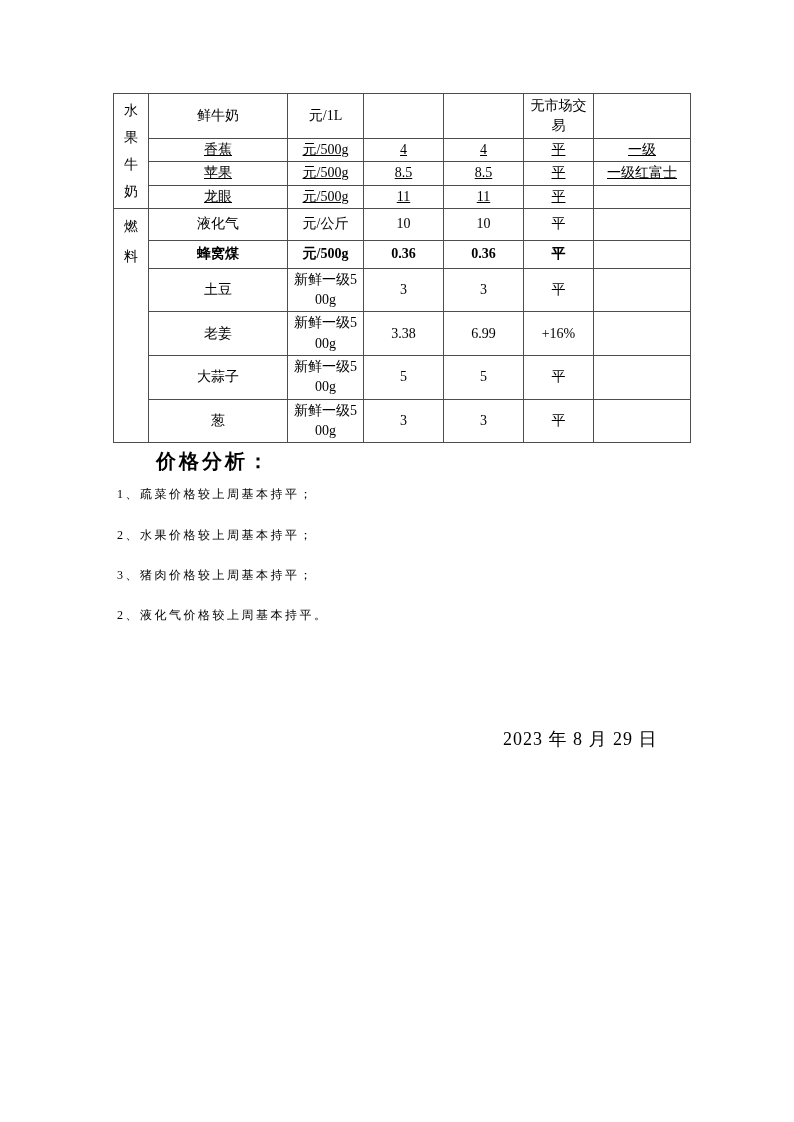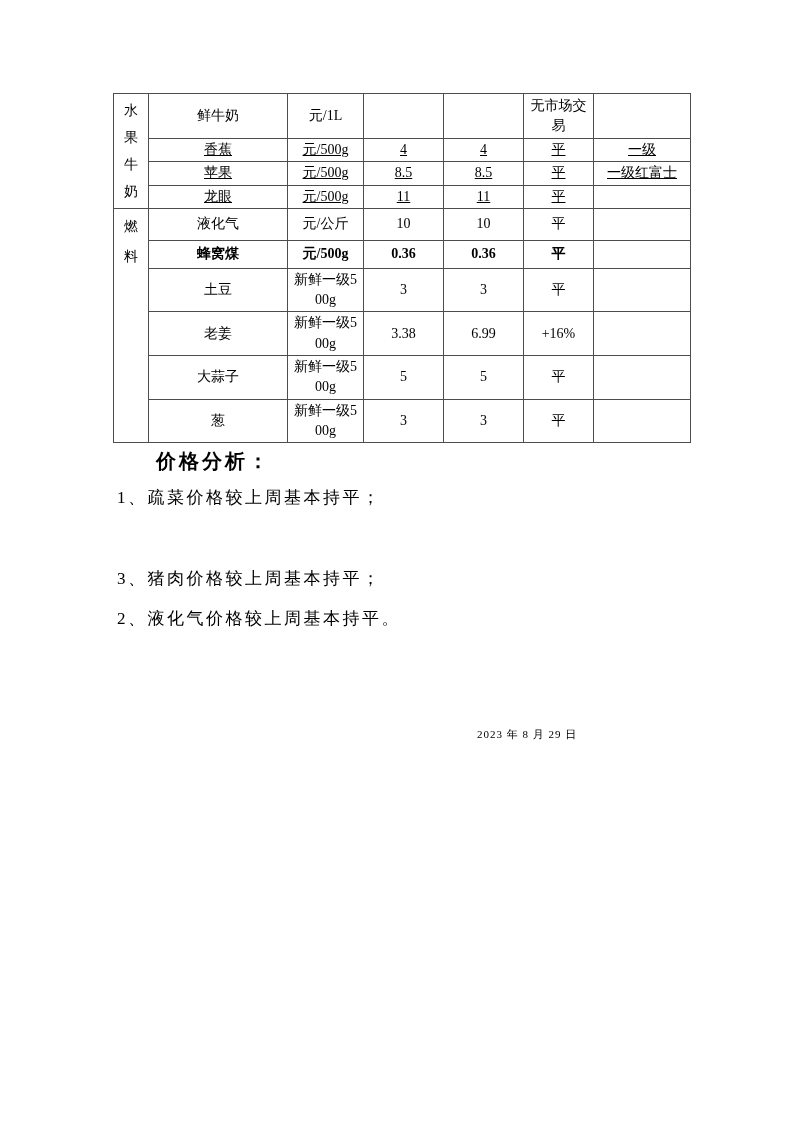--- a/index.html
+++ b/index.html
@@ -52,35 +52,35 @@
     left: 156px;
     top: 448px;
     font-size: 20px;
     font-weight: bold;
     letter-spacing: 3px;
     white-space: nowrap;
   }
   .analysis-item {
     position: absolute;
     left: 117px;
-    font-size: 17px;
+    font-size: 12px;
     letter-spacing: 2.5px;
     white-space: nowrap;
   }
   .analysis-item.i0 { top: 486px; }
   .analysis-item.i1 { top: 527px; }
   .analysis-item.i2 { top: 567px; }
   .analysis-item.i3 { top: 607px; }
 
   
   .date-line {
     position: absolute;
-    left: 477px;
+    left: 503px;
     top: 727px;
-    font-size: 11px;
+    font-size: 18px;
     letter-spacing: 1px;
     white-space: nowrap;
   }
 </style>
 </head>
 <body>
 
 <div class="page">
 
   <table class="price-table">
@@ -182,18 +182,19 @@
         <td>3</td>
         <td>3</td>
         <td>平</td>
         <td></td>
       </tr>
     </tbody>
   </table>
 
   <div class="analysis-heading">价格分析：</div>
   <div class="analysis-item i0">1、疏菜价格较上周基本持平；</div>
+  <div class="analysis-item i1">2、水果价格较上周基本持平；</div>
   <div class="analysis-item i2">3、猪肉价格较上周基本持平；</div>
   <div class="analysis-item i3">2、液化气价格较上周基本持平。</div>
 
   <div class="date-line">2023 年 8 月 29 日</div>
 
 </div>
 
 </body></html>

